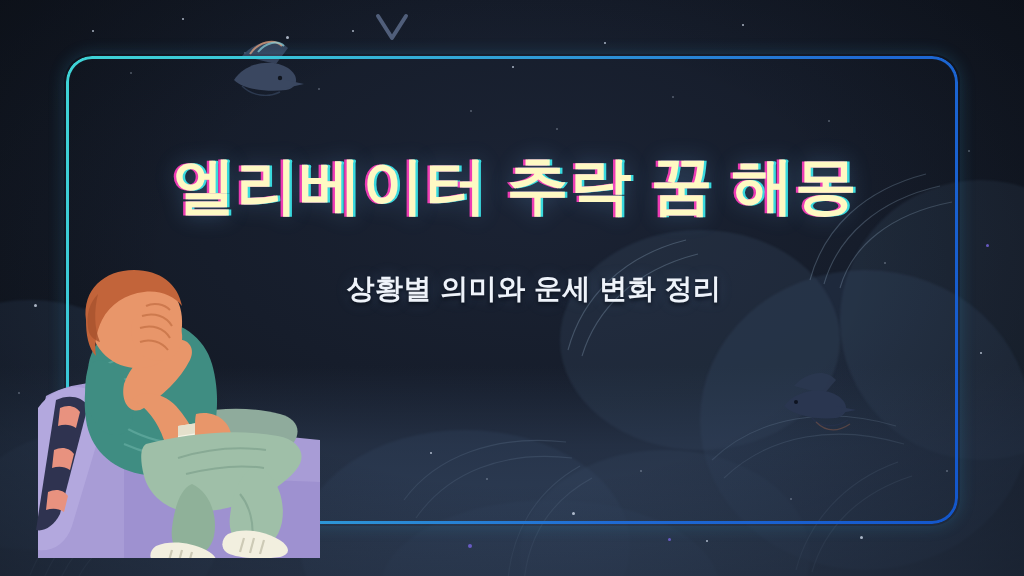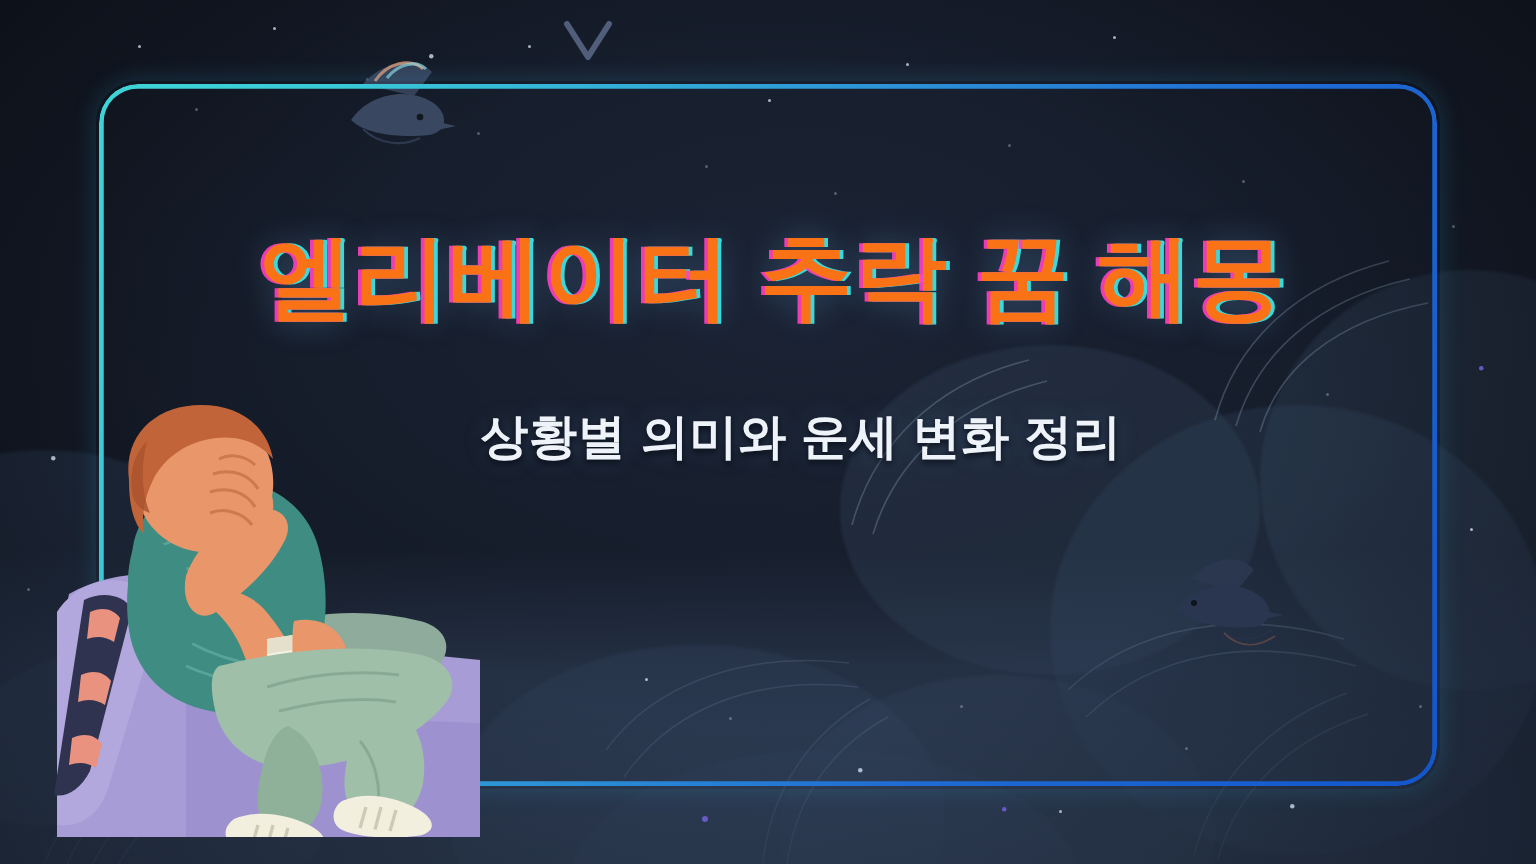--- a/index.html
+++ b/index.html
@@ -90,31 +90,31 @@
   .text-wrap {
     position:absolute;
     left:0; right:0; top:150px;
     text-align:center;
     z-index:40;
   }
   .title {
     font-size:62px;
     font-weight:bold;
     letter-spacing:1px;
-    color:#f97316;
+    color:#fef9c3;
     line-height:1.16;
     text-shadow:
       -2.5px 0 0 rgba(255,62,190,.92),
       2.5px 0 0 rgba(60,232,236,.92),
       0 0 22px rgba(120,190,255,.30);
     padding-left:7px;
   }
   .subtitle {
     margin-top:48px;
-    font-size:32px;
+    font-size:28px;
     font-weight:bold;
     color:#eef3fa;
     letter-spacing:.5px;
     text-shadow:
       0 2px 4px rgba(4,8,16,.85),
       0 0 16px rgba(120,170,230,.22);
     padding-left:44px;
   }
 
   

